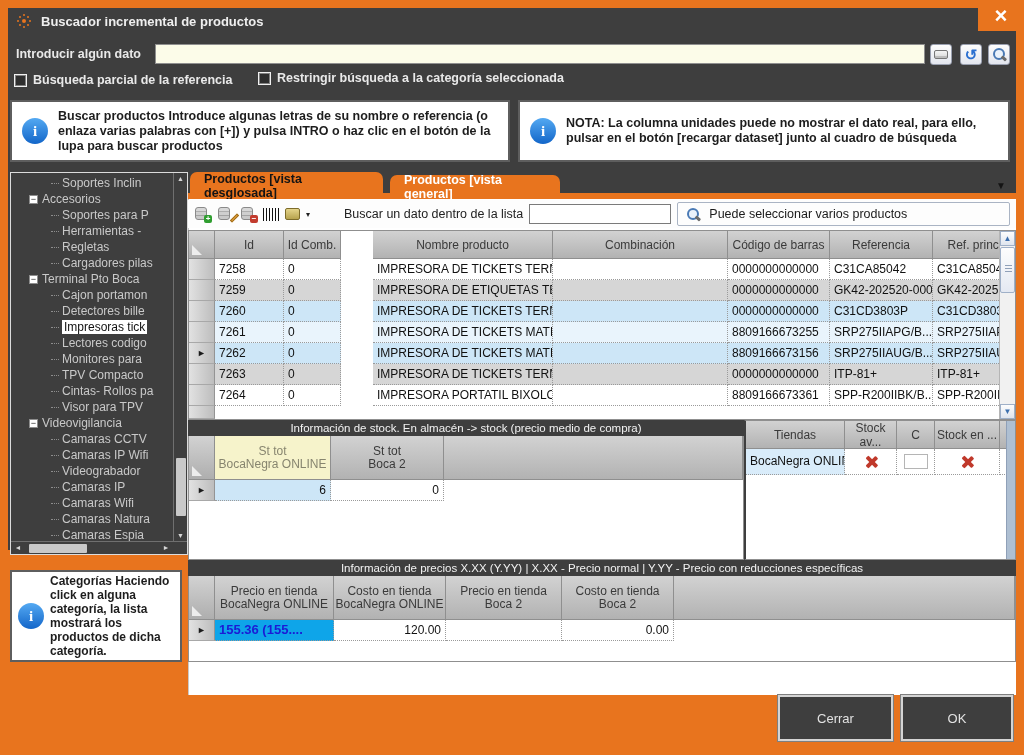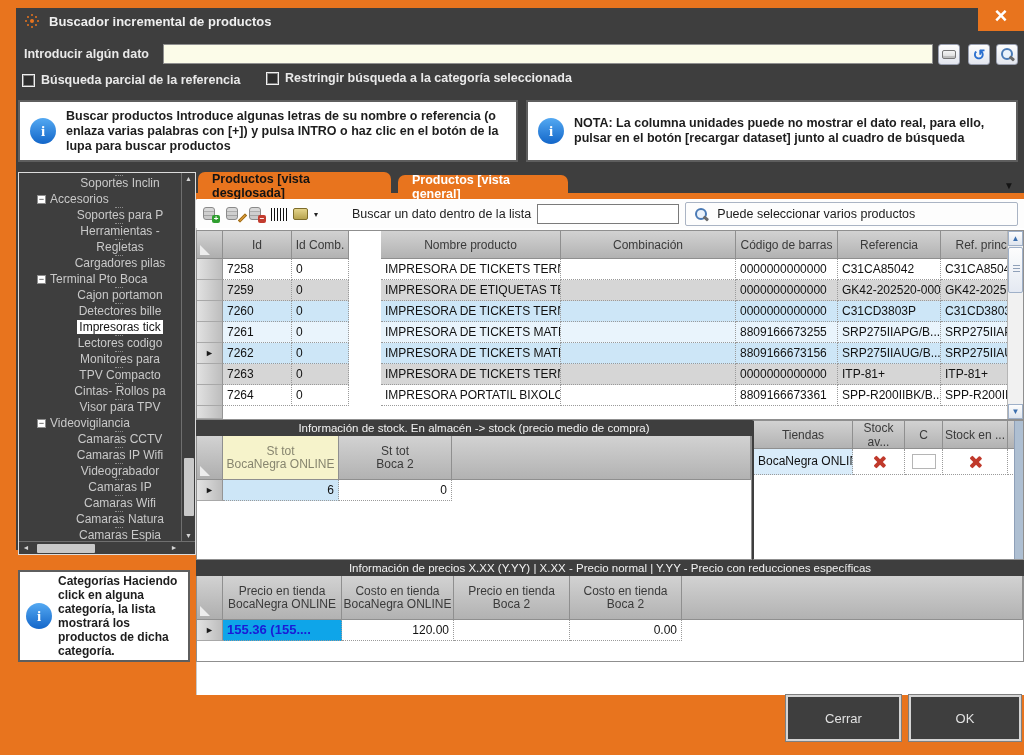--- a/index.html
+++ b/index.html
@@ -1,19 +1,19 @@
 <!DOCTYPE html>
 <html><head>
 <meta charset="utf-8">
 <style>
   html,body{margin:0;padding:0;background:#6b6b6b;}
   *{box-sizing:border-box;}
   .window{position:relative;width:1024px;height:755px;background:#e8741e;
     font-family:"Liberation Sans",sans-serif;overflow:hidden;}
-  .inner{position:absolute;left:16px;top:8px;width:1008px;height:542px;background:#3e3e3e;}
+  .inner{position:absolute;left:8px;top:8px;width:1008px;height:542px;background:#3e3e3e;}
   .abs{position:absolute;}
 
   
   .titlebar{left:0;top:0;width:962px;height:26px;display:flex;align-items:center;gap:9px;padding-left:8px;color:#efefef;font-size:13px;font-weight:bold;}
   .app-icon{position:relative;width:16px;height:16px;}
   .app-icon::before{content:"";position:absolute;left:6px;top:6px;width:4px;height:4px;border-radius:50%;background:#e8741e;
     box-shadow:0 -6px 0 -1px #e8741e,0 6px 0 -1px #e8741e,-6px 0 0 -1px #e8741e,6px 0 0 -1px #e8741e,
     -4px -4px 0 -1px #e8741e,4px -4px 0 -1px #e8741e,-4px 4px 0 -1px #e8741e,4px 4px 0 -1px #e8741e;}
   .close-btn{position:absolute;right:0;top:0;width:46px;height:31px;background:#e8741e;color:#fff;
     display:flex;align-items:center;justify-content:center;font-size:22px;font-weight:bold;cursor:pointer;}
@@ -39,21 +39,21 @@
   .info-icon{flex:0 0 26px;width:26px;height:26px;border-radius:50%;background:linear-gradient(#54a9f2,#1366c9);
     color:#fff;font-weight:bold;font-size:15px;display:flex;align-items:center;justify-content:center;font-family:"Liberation Serif",serif;}
   .info-text{color:#1d1d1d;font-size:12.5px;font-weight:bold;line-height:15px;}
 
   
   .tree-panel{left:2px;top:164px;width:178px;height:383px;background:#3e3e3e;border:1px solid #dcdcdc;overflow:hidden;}
   .tree-scroll{position:absolute;left:0;top:2px;width:162px;height:366px;overflow:hidden;}
   .titem{display:flex;align-items:center;height:16px;color:#c9c9c9;font-size:12px;white-space:nowrap;cursor:pointer;}
   .titem .dash{display:inline-block;width:8px;border-top:1px dotted #8d8d8d;margin:0 3px 0 0;}
   .lvl1{padding-left:18px;}
-  .lvl2{padding-left:40px;flex-direction:column;}
+  .lvl2{padding-left:40px;}
   .texp{display:inline-flex;align-items:center;justify-content:center;width:9px;height:9px;background:#fff;border:1px solid #8d8d8d;
     color:#222;font-size:9px;line-height:7px;margin-right:4px;cursor:pointer;}
   .tlabel.sel{background:#fff;color:#111;padding:0 2px;}
   .vscroll{position:absolute;right:0;top:0;width:14px;height:369px;border-left:1px solid #6f6f6f;}
   .vscroll .arr{position:absolute;left:0;width:13px;height:12px;color:#d6d6d6;font-size:7px;text-align:center;line-height:12px;cursor:pointer;}
   .vthumb{position:absolute;left:2px;width:10px;background:#c9c9c9;border-radius:1px;cursor:pointer;}
   .hscroll{position:absolute;left:0;bottom:0;width:176px;height:13px;border-top:1px solid #6f6f6f;}
   .hscroll .arr{position:absolute;top:0;width:14px;height:12px;color:#d6d6d6;font-size:7px;text-align:center;line-height:12px;cursor:pointer;}
   .hthumb{position:absolute;left:18px;top:2px;width:58px;height:9px;background:#c9c9c9;border-radius:1px;cursor:pointer;}
 

